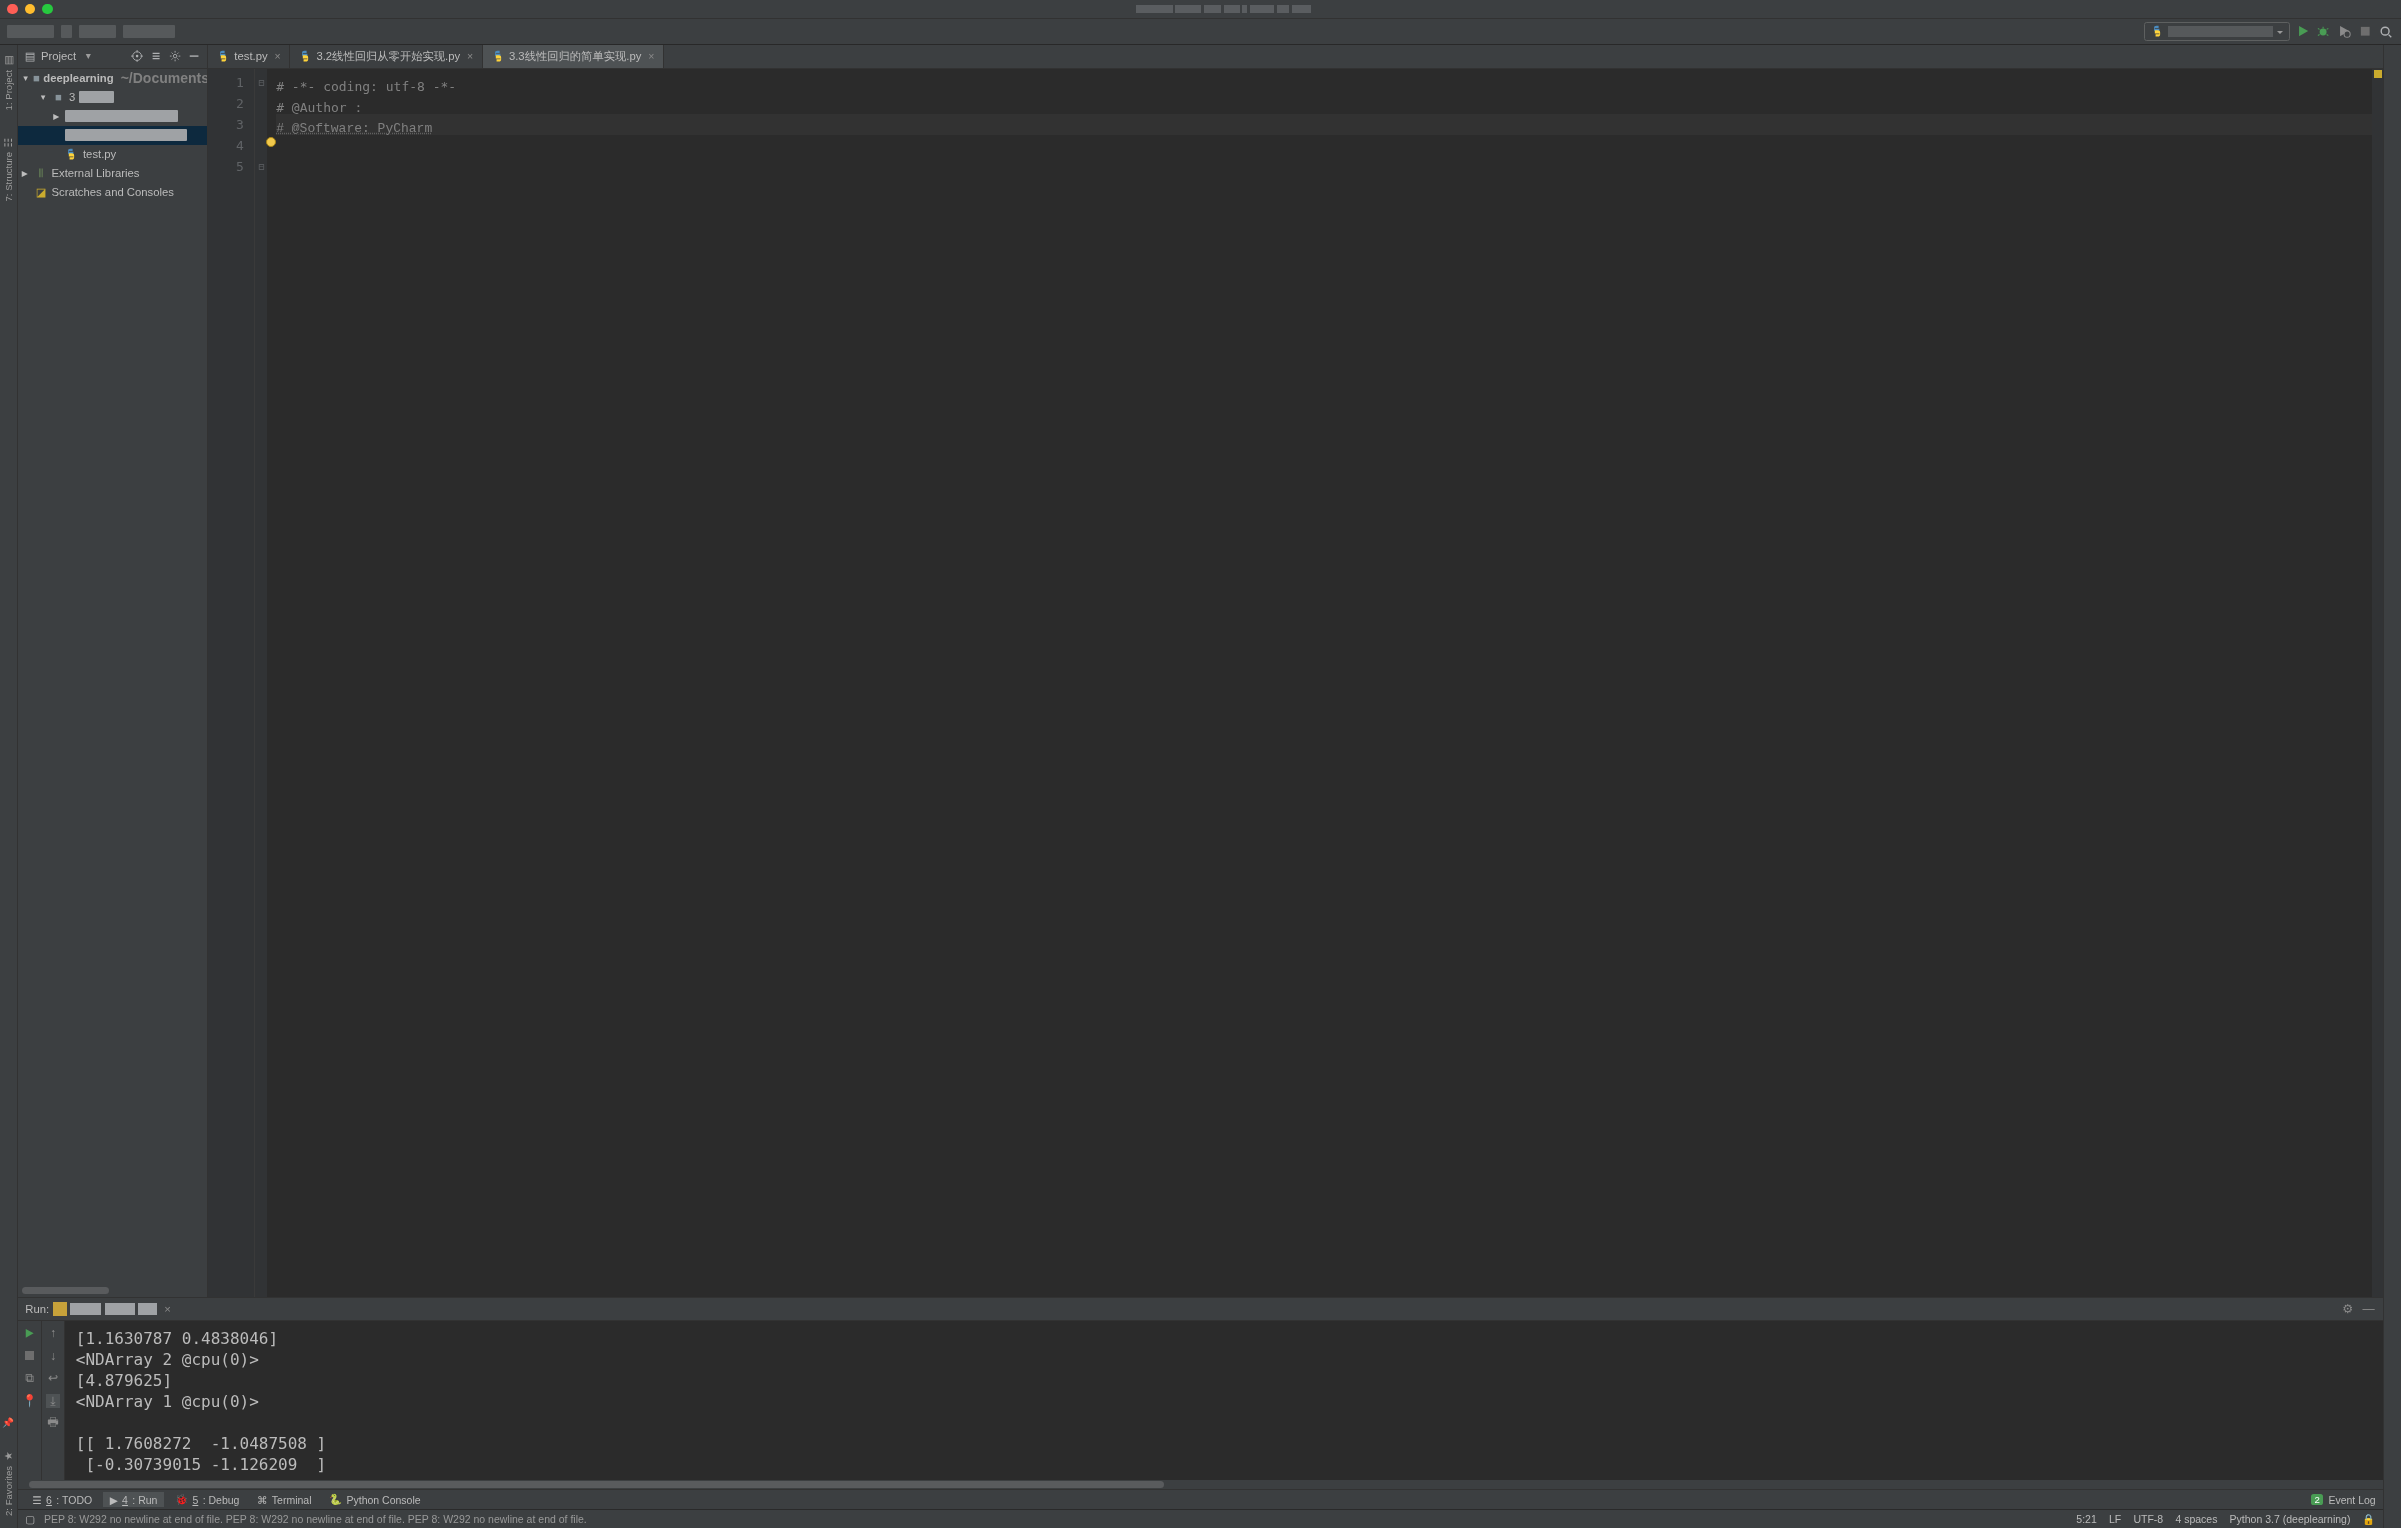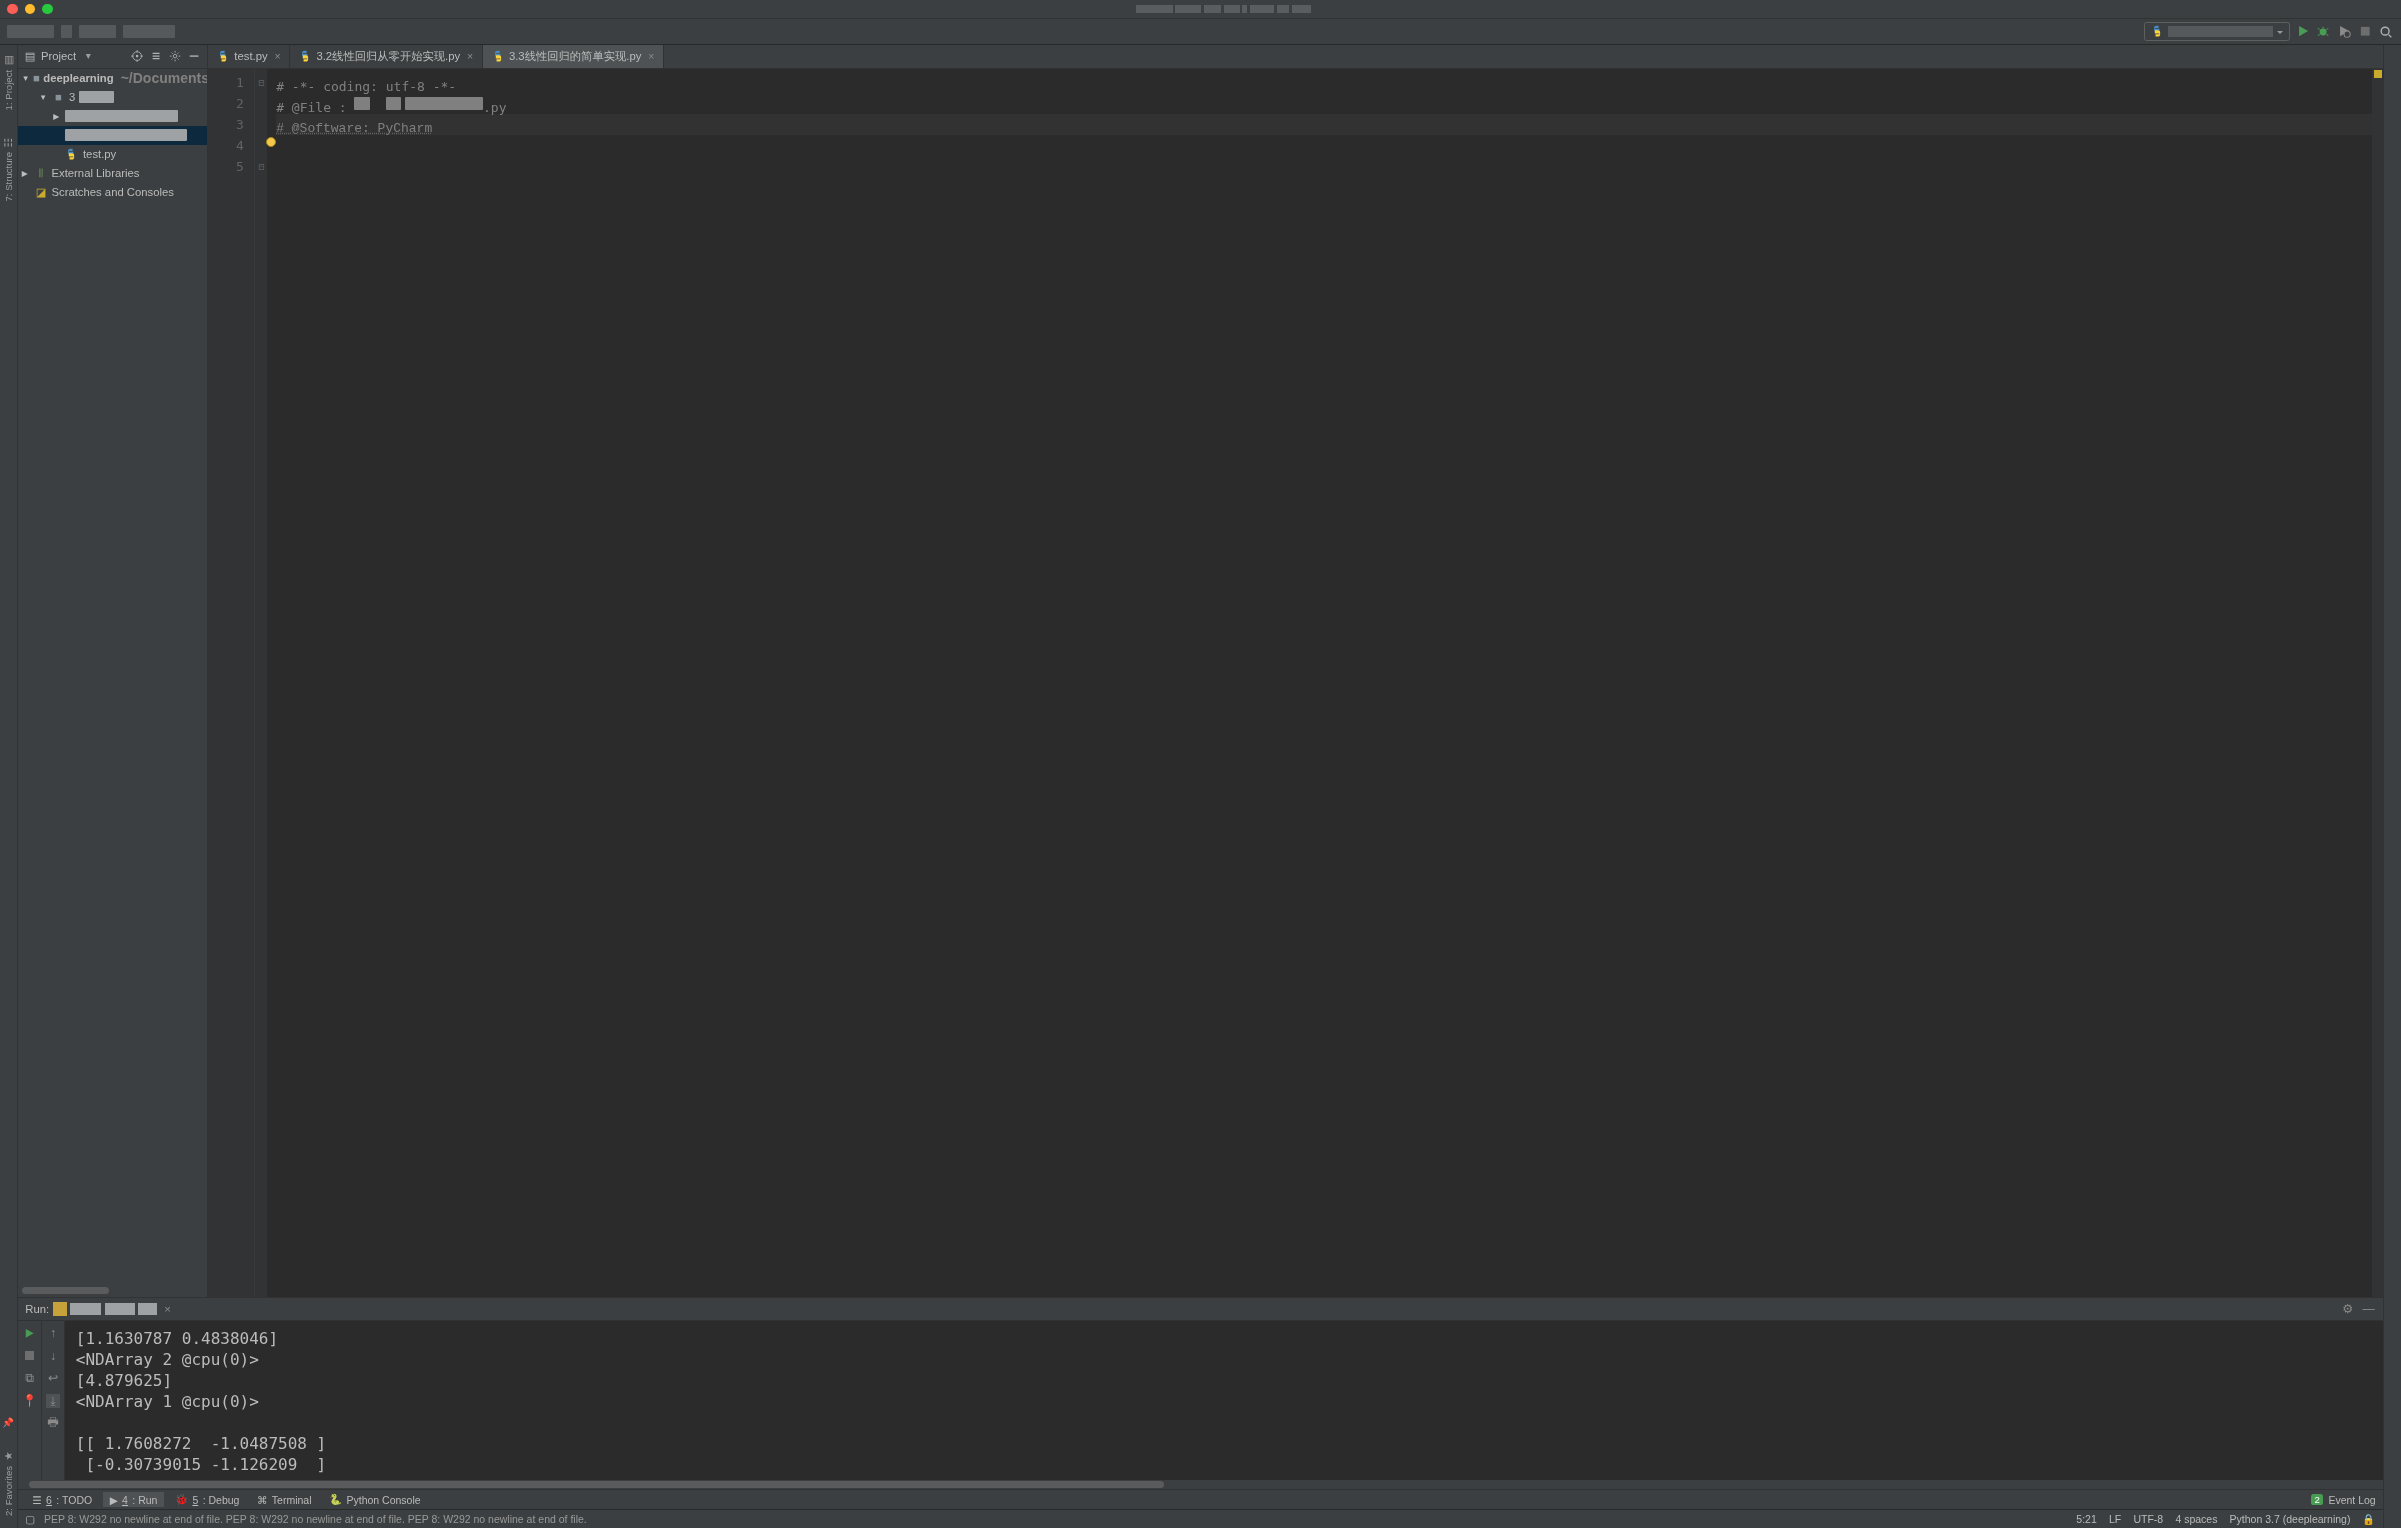--- a/index.html
+++ b/index.html
@@ -331,21 +331,21 @@
             <div class="fold-col">
               <div class="fold-mark">⊟</div>
               <div class="fold-mark"></div>
               <div class="fold-mark"></div>
               <div class="fold-mark"></div>
               <div class="fold-mark">⊟</div>
             </div>
             <div class="code">
               <div class="lightbulb"></div>
               <div class="line"><span class="cm"># -*- coding: utf-8 -*-</span></div>
-              <div class="line"><span class="cm"># @File :</span><span class="cm"> </span><span class="blur" style="width:15.7px"></span><span class="cm">  </span><span class="blur" style="width:15.7px"></span><span class="blur" style="width:78px;margin-left:3.5px"></span><span class="cm">.py</span></div>
+              <div class="line"><span class="cm"># @Author :</span></div>
               <div class="line current"><span class="cm" style="text-decoration:underline dotted #606060;font-family:Liberation Mono, monospace;"># @Software: PyCharm</span></div>
             </div>
             <div class="editor-right-strip">
                 <div class="warn"></div>
               </div>
           </div>
         </div>
       </div>
 
       <div class="run-panel">

